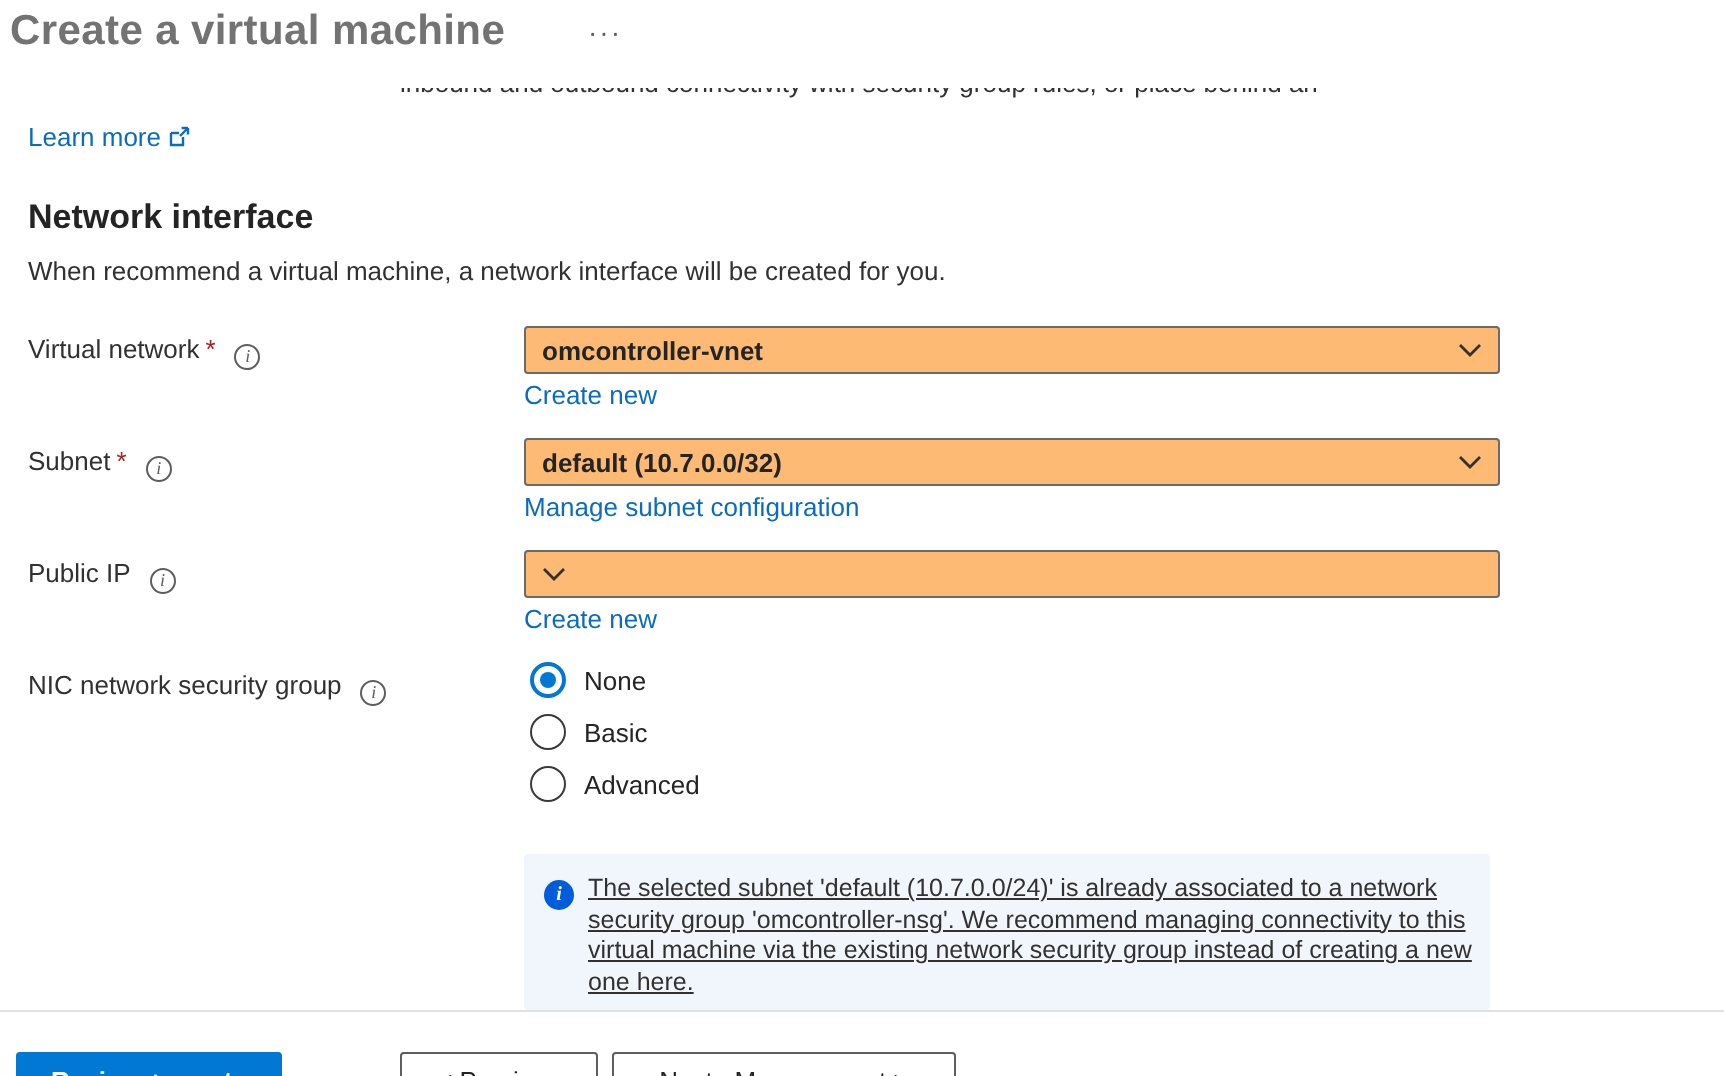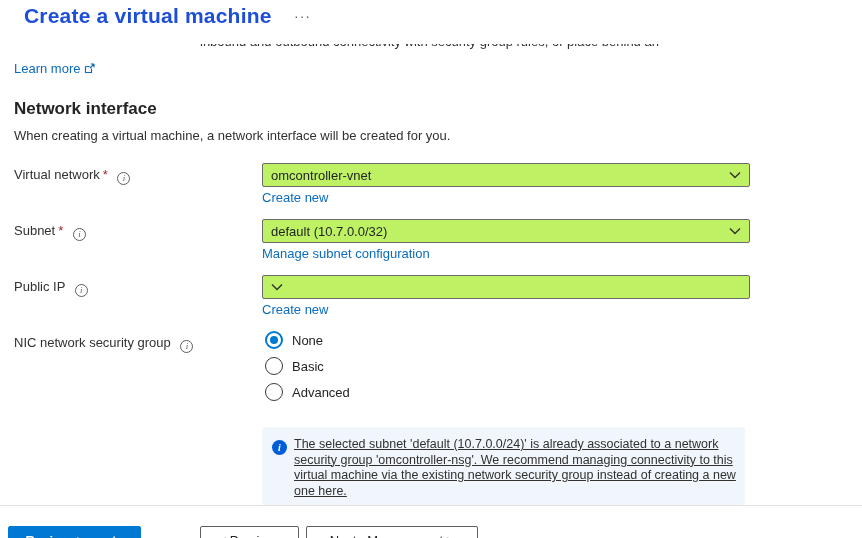--- a/index.html
+++ b/index.html
@@ -1,19 +1,19 @@
 <!DOCTYPE html>
 <html><head>
 <meta charset="utf-8">
 <style>
   * { margin: 0; padding: 0; box-sizing: border-box; }
   html, body { width: 862px; height: 538px; overflow: hidden; background: #ffffff; }
   body { font-family: "Liberation Sans", "DejaVu Sans", sans-serif; color: #323130; font-size: 13px; position: relative; }
 
-  .page-title { position: absolute; left: 24px; top: 4px; font-size: 21px; font-weight: 700; color: #1d4ed8; letter-spacing: 0.2px; }
+  .page-title { position: absolute; left: 5px; top: 4px; font-size: 21px; font-weight: 700; color: #737373; letter-spacing: 0.2px; }
   .title-ellipsis { position: absolute; left: 294px; top: 8px; color: #605e5c; font-size: 14px; letter-spacing: 1px; cursor: pointer; }
 
   .clipped-line { position: absolute; left: 200px; top: 44px; width: 460px; height: 8px; overflow: hidden; }
   .clipped-line span { display: block; margin-top: -10px; font-size: 13px; color: #323130; white-space: nowrap; }
 
   a.link { color: #0b6cbd; text-decoration: none; cursor: pointer; }
   .learn-more { position: absolute; left: 14px; top: 61px; }
   .ext-icon { display: inline-block; margin-left: 4px; vertical-align: -1px; }
 
   .section-heading { position: absolute; left: 14px; top: 99px; font-weight: 700; font-size: 17px; color: #242424; }
@@ -21,23 +21,23 @@
 
   .field-label { position: absolute; left: 14px; font-size: 13px; color: #323130; }
   .required-star { color: #a4262c; margin-left: 3px; }
   .info-i {
     display: inline-block; width: 13px; height: 13px; border: 1px solid #605e5c; border-radius: 50%;
     font-size: 9px; line-height: 11px; text-align: center; color: #605e5c; margin-left: 6px;
     vertical-align: -2px; font-family: "Liberation Serif", serif; font-style: italic; cursor: default;
   }
 
   .dropdown {
-    position: absolute; left: 262px; width: 488px; height: 24px; background: #bef264;
+    position: absolute; left: 262px; width: 488px; height: 24px; background: #fdba74;
     border: 1px solid #6b6b6b; border-radius: 2px; display: flex; align-items: center;
-    padding: 0 8px; cursor: pointer;
+    padding: 0 8px; cursor: pointer; font-weight: bold;
   }
   .dropdown .value { flex: 1; font-size: 13px; color: #242424; white-space: nowrap; overflow: hidden; }
   .dropdown .chev { flex: 0 0 auto; display: flex; align-items: center; }
 
   .field-link { position: absolute; left: 262px; font-size: 13px; }
 
   .radio-row { position: absolute; left: 265px; display: flex; align-items: center; cursor: pointer; text-align: center; }
   .radio-circle { width: 18px; height: 18px; border-radius: 50%; border: 1px solid #3b3a39; background: #fff; position: relative; }
   .radio-row.selected .radio-circle { border: 2px solid #0078d4; }
   .radio-row.selected .radio-circle::after {
@@ -75,21 +75,21 @@
 </div>
 
 <a class="link learn-more">
   <span>Learn more</span><span class="ext-icon"><svg width="11" height="11" viewBox="0 0 11 11">
         <path d="M1.5 3.5 h4 M1.5 3.5 v6 h6 v-4" fill="none" stroke="#0b6cbd" stroke-width="1.2"></path>
         <path d="M6 5 L10 1 M10 1 h-3.2 M10 1 v3.2" fill="none" stroke="#0b6cbd" stroke-width="1.2"></path>
       </svg></span>
 </a>
 
 <div class="section-heading">Network interface</div>
-<div class="section-desc">When creating a virtual machine, a network interface will be created for you.</div>
+<div class="section-desc">When recommend a virtual machine, a network interface will be created for you.</div>
 
 <div class="field-label" style="top:167px">
   <span>Virtual network</span><span class="required-star">*</span>
   <span class="info-i">i</span>
 </div>
 <div class="dropdown" style="top:163px">
   <span class="value">omcontroller-vnet</span>
   <span class="chev">
       <svg width="12" height="8" viewBox="0 0 12 8">
         <polyline points="1,1.5 6,6.5 11,1.5" fill="none" stroke="#323130" stroke-width="1.4"></polyline>

